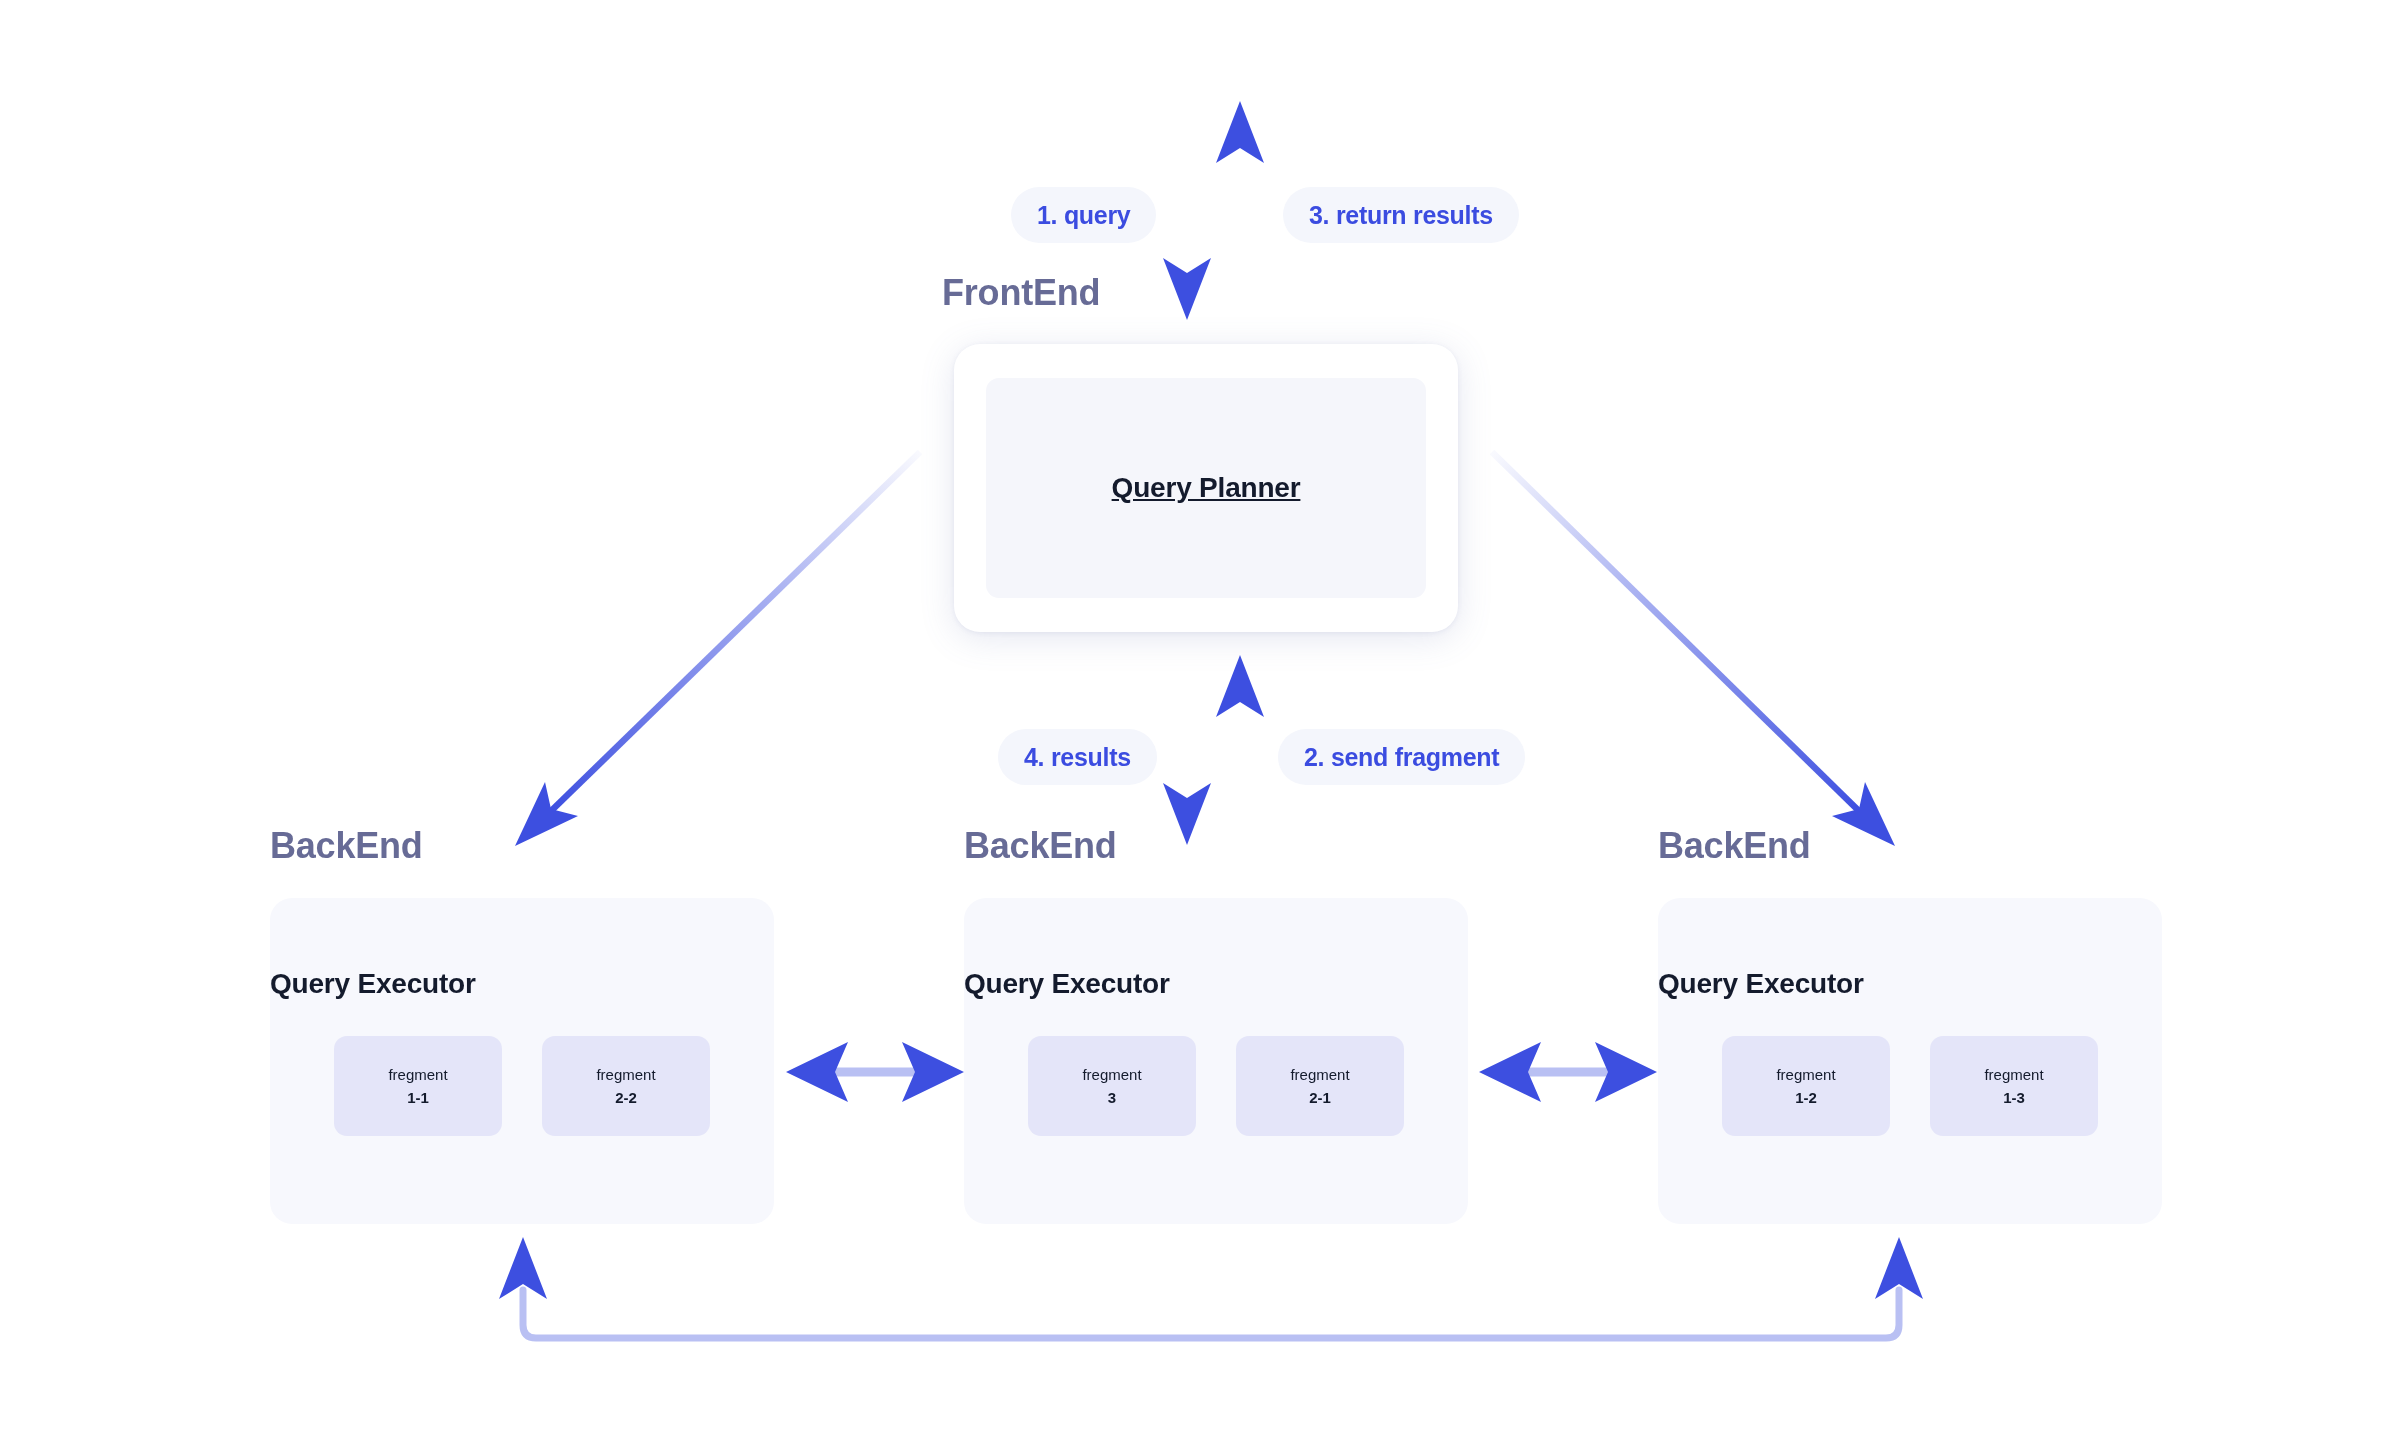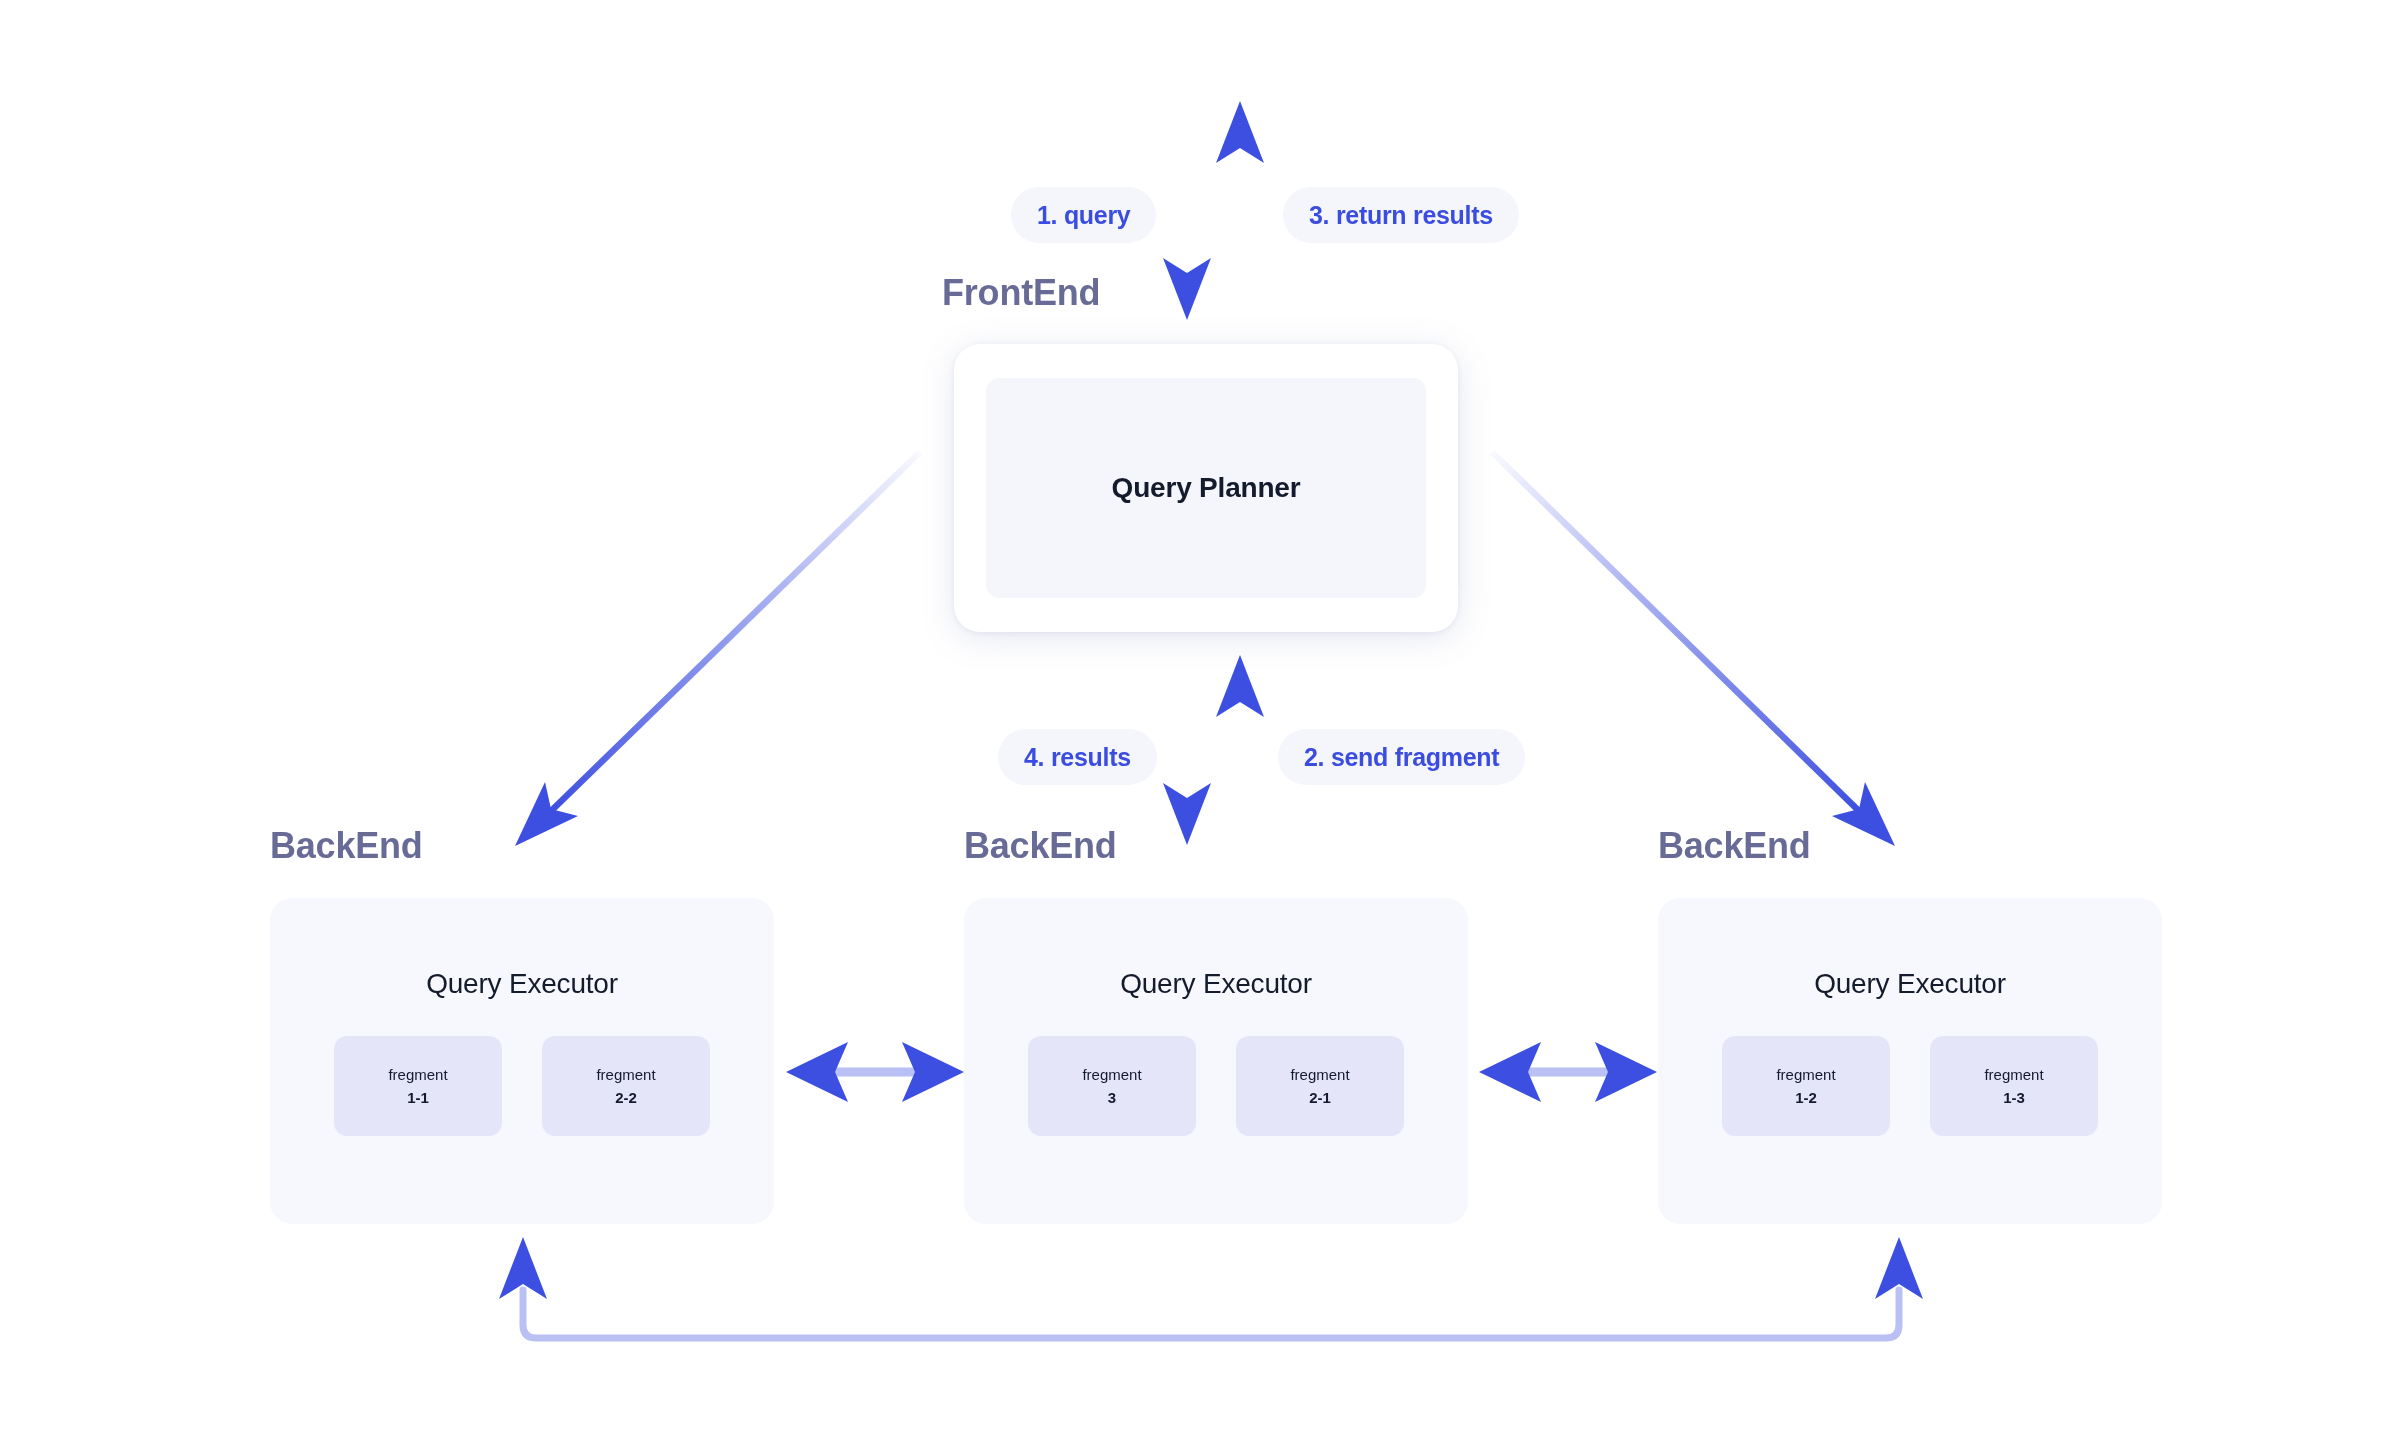--- a/index.html
+++ b/index.html
@@ -57,37 +57,38 @@
     flex: 1;
     background: #f5f6fb;
     border-radius: 13px;
     display: flex;
     align-items: center;
     justify-content: center;
     font-size: 28px;
     font-weight: bold;
     color: #141b2d;
     letter-spacing: -0.2px;
+    text-decoration: underline;
   }
 
   
   .backend-card {
     position: absolute;
     top: 898px;
     width: 504px;
     height: 326px;
     background: #f7f8fd;
     border-radius: 22px;
     box-sizing: border-box;
     padding-top: 70px;
   }
   .be-title {
-    text-align: center;
+    text-align: left;
     font-size: 28px;
-    font-weight: normal;
+    font-weight: bold;
     color: #141b2d;
     letter-spacing: -0.2px;
   }
   .frag-row {
     display: flex;
     justify-content: center;
     gap: 40px;
     margin-top: 36px;
   }
   .frag-box {

